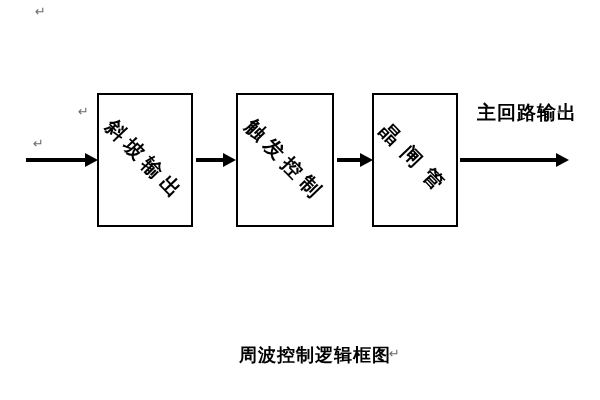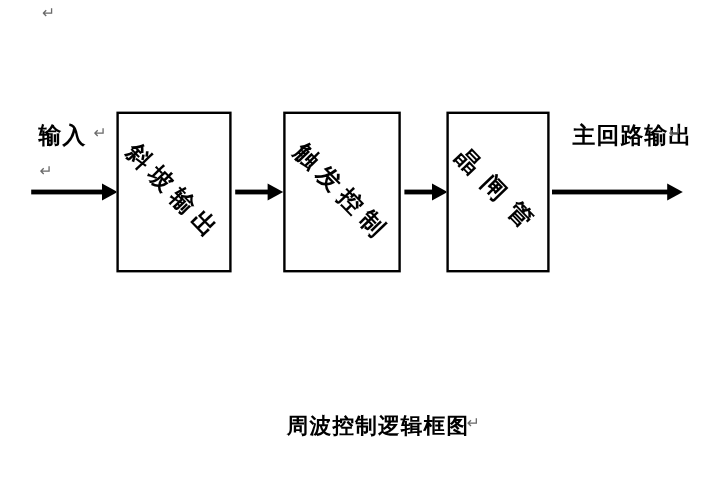--- a/index.html
+++ b/index.html
@@ -75,21 +75,20 @@
       white-space: nowrap;
     }
   </style>
 </head>
 <body>
 
 <div class="stage">
 
   <span class="mark" style="left:35px; top:5px;">↵</span>
 
-  <span class="label" style="left:32px; top:100px;">输入</span>
   <span class="mark" style="left:78px; top:105px;">↵</span>
   <span class="mark" style="left:33px; top:137px;">↵</span>
 
   <div class="hline" style="left:26px; top:158px; width:60px;"></div>
   <div class="head" style="left:85px; top:153px;"></div>
 
   <div class="box" style="left:97px; top:93px; width:96px; height:134px;">
     <div class="diag">斜坡输出</div>
   </div>
 

